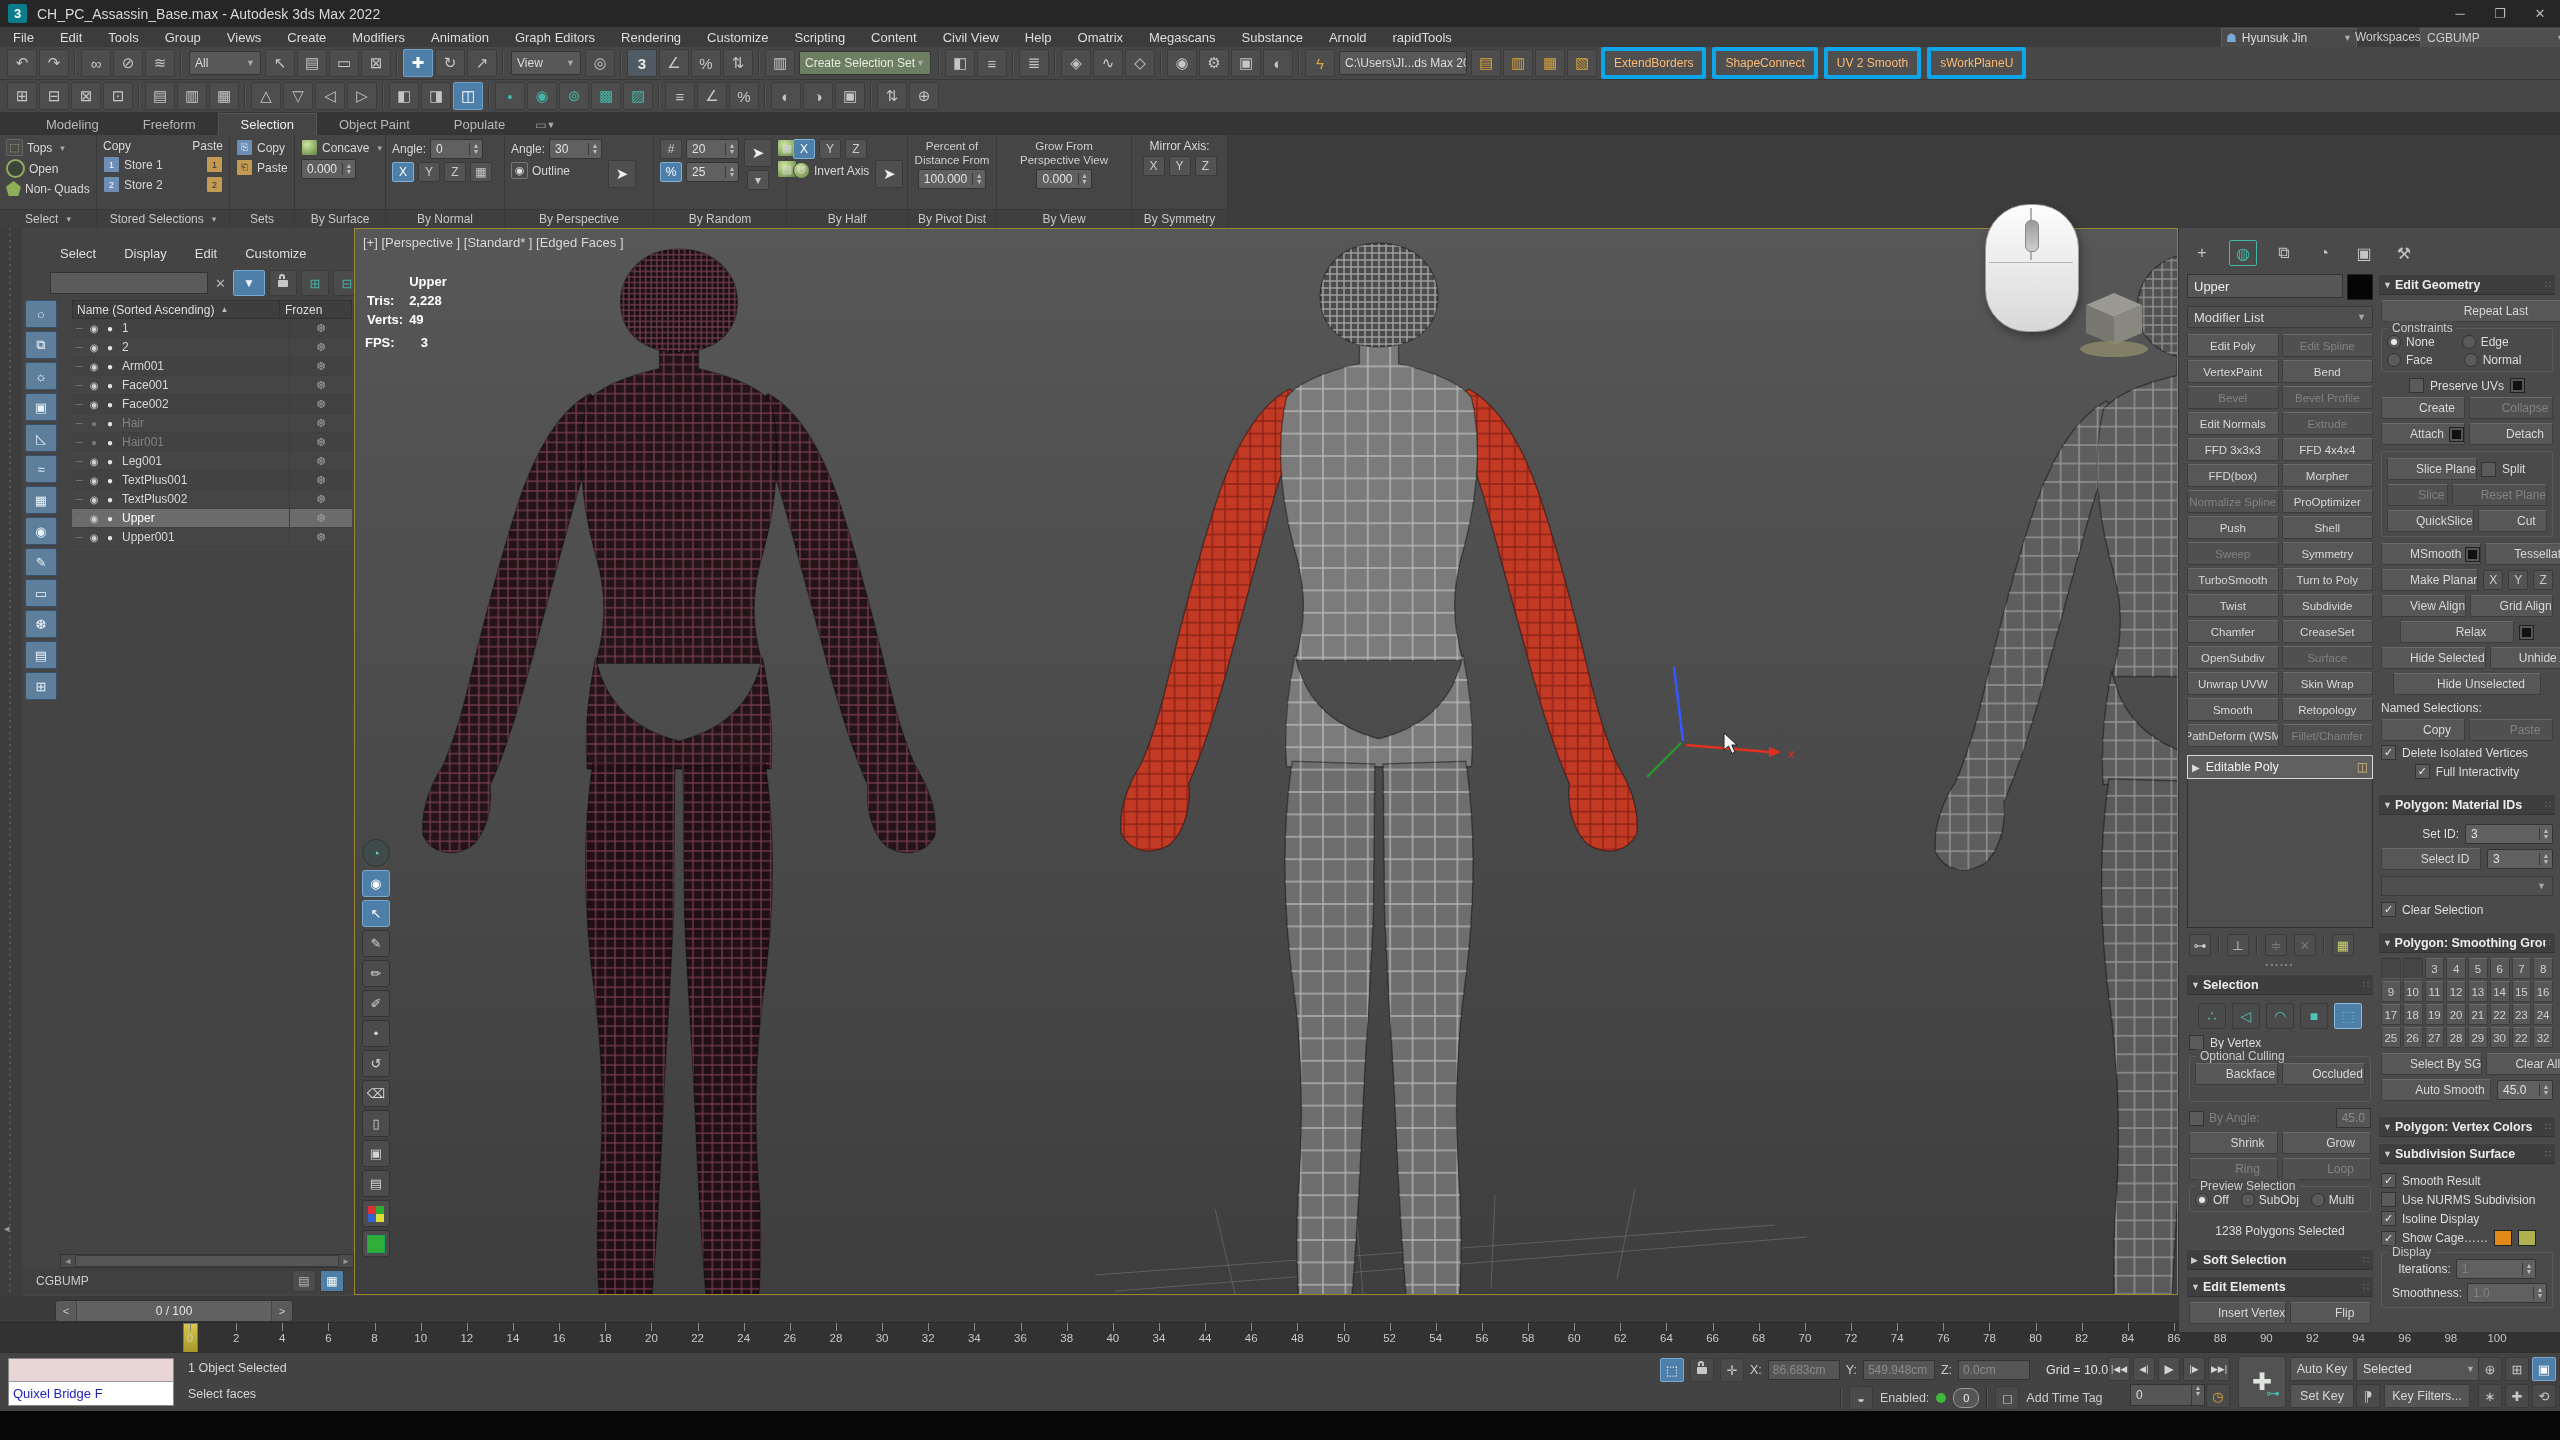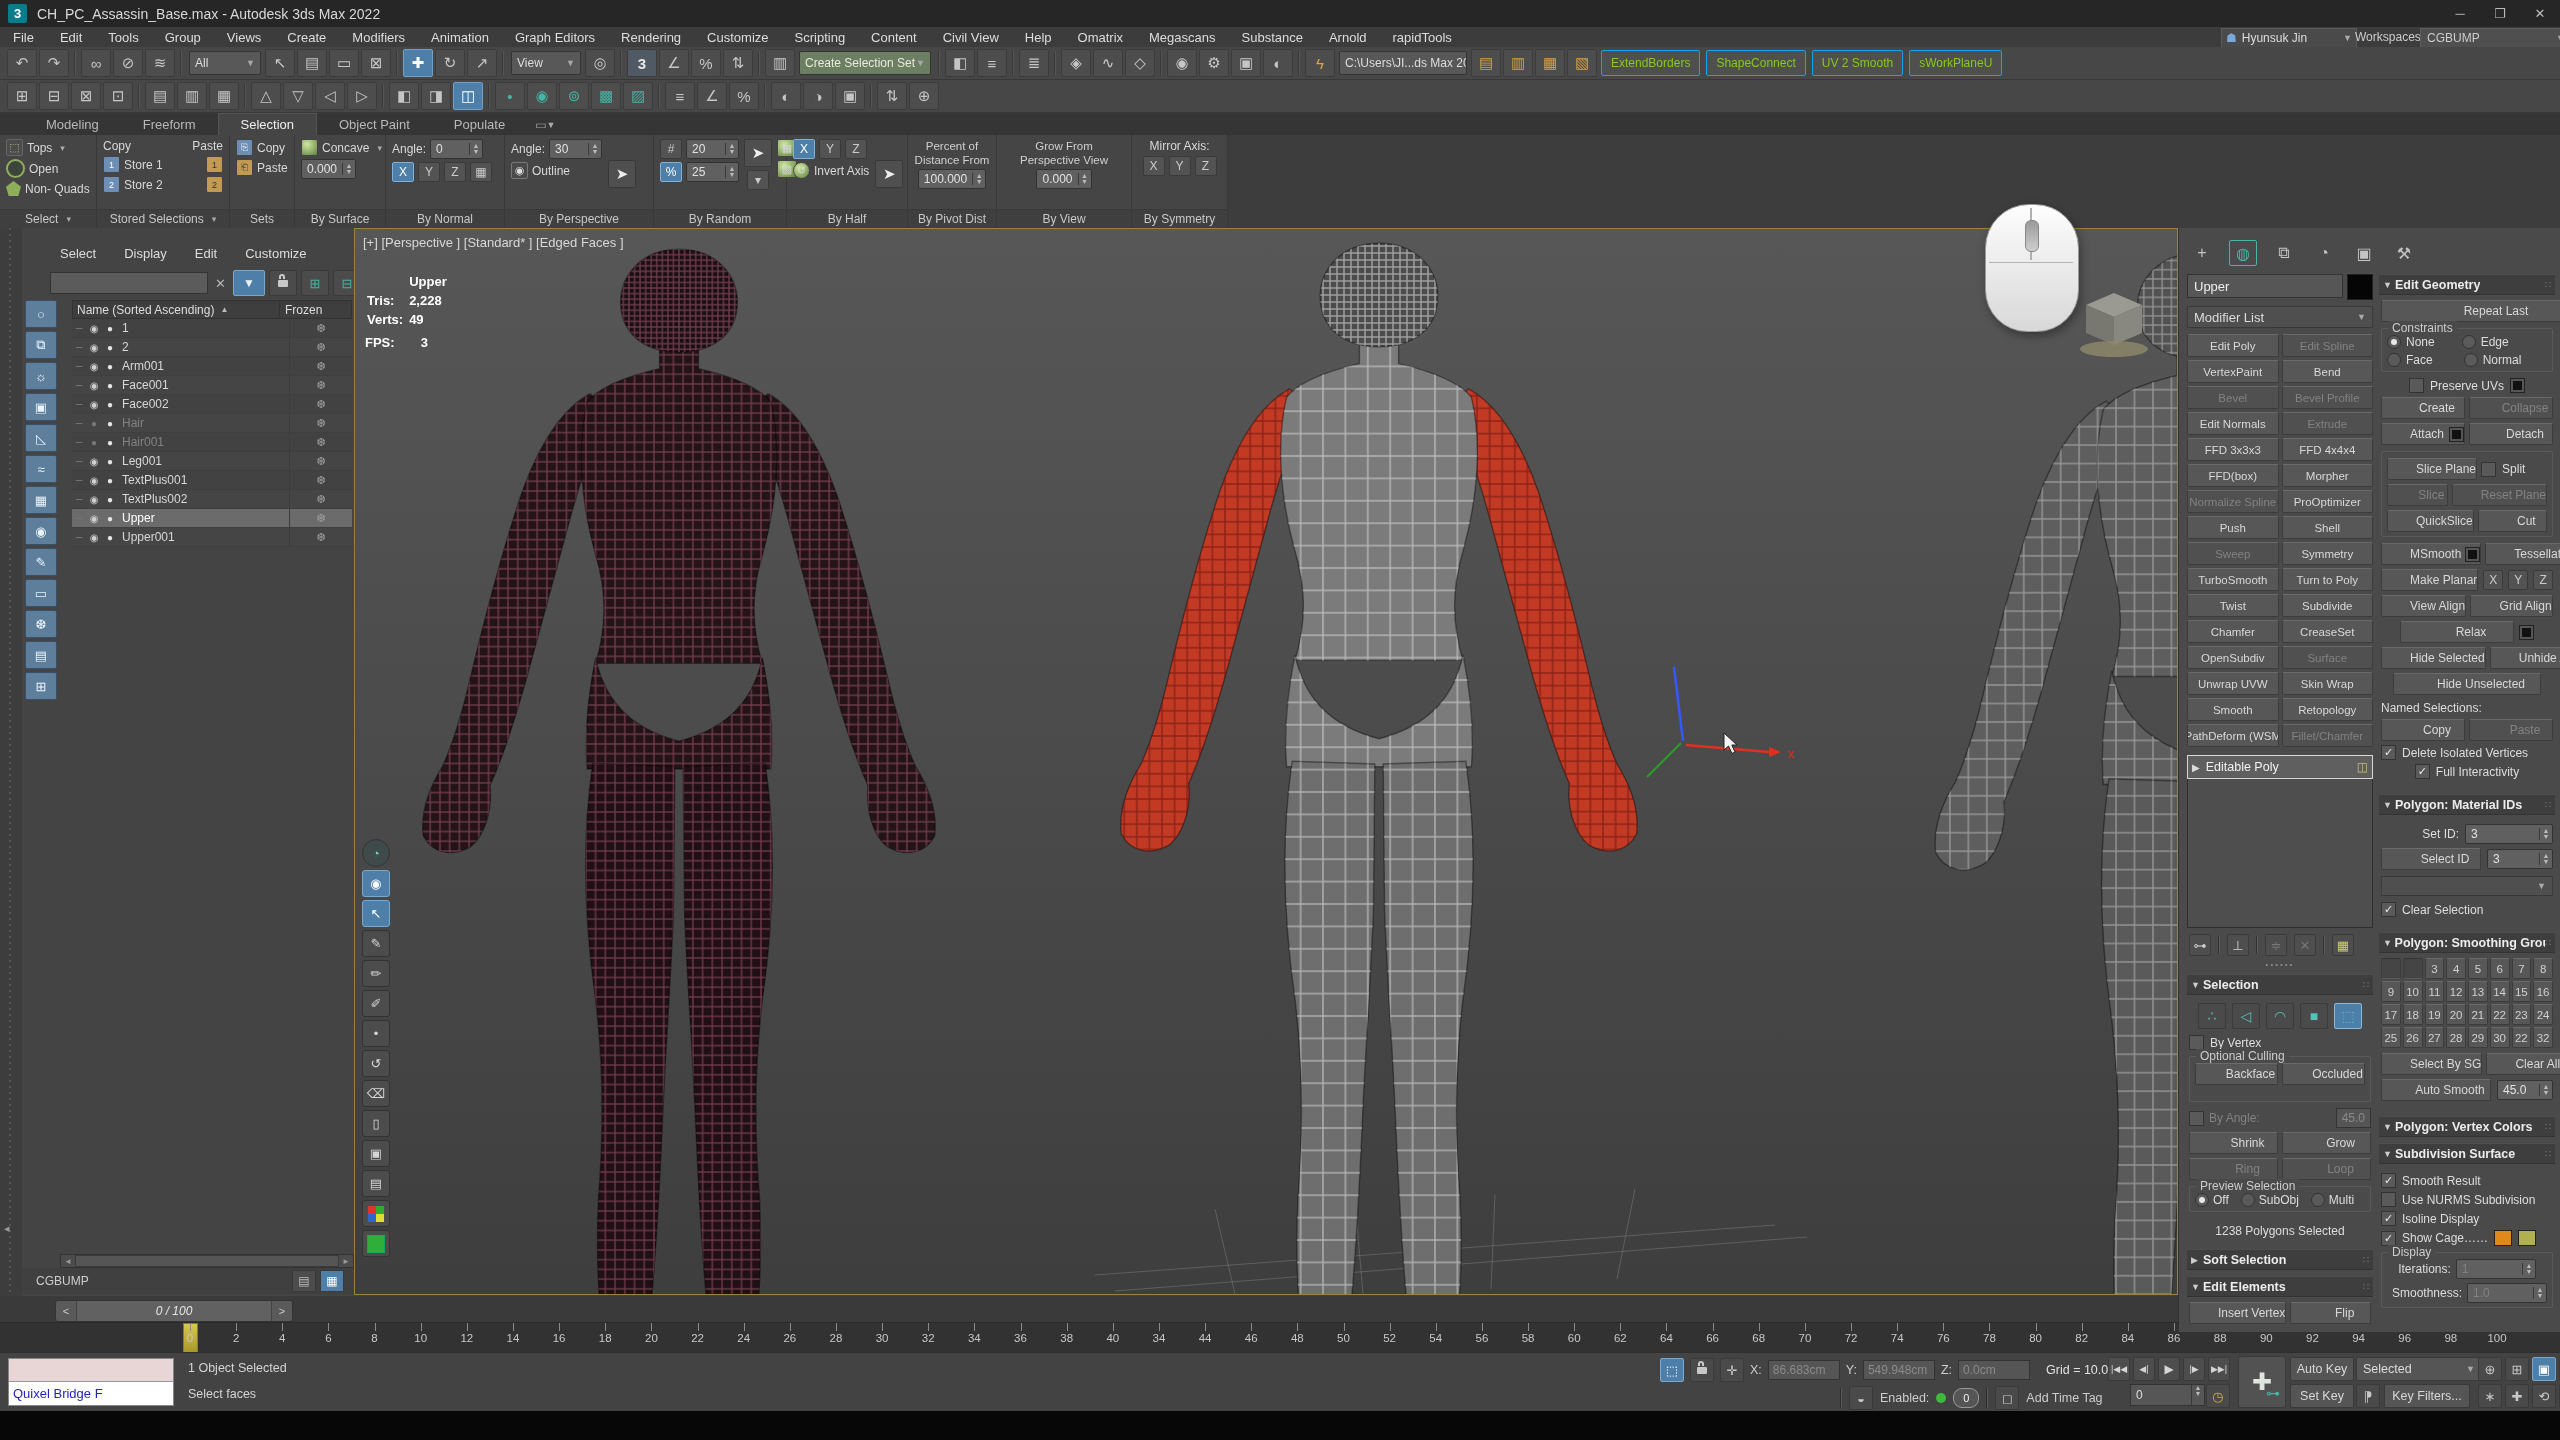--- a/index.html
+++ b/index.html
@@ -28,22 +28,22 @@
   .tbi{width:28px;height:26px;margin:0 1px;background:#4d4d4d;border:1px solid #3c3c3c;border-radius:2px;
        display:flex;align-items:center;justify-content:center;color:#c6c6c6;font-size:15px;flex:0 0 auto;}
   .tbi.hl{background:#4d7fa8;border-color:#6fa0c8;color:#fff;}
   .tbi.snap{color:#e8e8e8;font-weight:bold;background:#505a64;}
   .tbi.yl{color:#d9a33c;}
   .tbi.tl{color:#45b5a5;}
   .tbdiv{width:1px;height:24px;background:#383838;margin:0 4px;flex:0 0 auto;border-right:1px solid #555;}
   .tbfield{height:22px;background:#585858;border:1px solid #333;border-radius:2px;display:flex;align-items:center;
            padding:0 5px;margin:0 3px;color:#ddd;font-size:12px;white-space:nowrap;overflow:hidden;flex:0 0 auto;}
   .tbfield.green{background:#6d7f62;color:#e8eadf;}
-  .tbbtn{height:24px;background:#4f4f4f;border:1px solid #0ea5e9;border-radius:2px;display:flex;align-items:center;
-         padding:0 9px;margin:0 3px;color:#84cc16;font-size:12px;white-space:nowrap;flex:0 0 auto;}
+  .tbbtn{height:24px;background:#4f4f4f;border:4px solid #0ea5e9;border-radius:2px;display:flex;align-items:center;
+         padding:0 9px;margin:0 3px;color:#fdba74;font-size:12px;white-space:nowrap;flex:0 0 auto;}
   
   .rtabs{left:0;top:113px;width:2560px;height:22px;background:#353535;display:flex;align-items:flex-end;padding-left:24px;box-sizing:border-box;}
   .rtab{padding:3px 22px;color:#b8b8b8;font-size:13px;}
   .rtab.active{background:#454545;color:#eee;border:1px solid #555;border-bottom:none;}
   .rminibtns{display:flex;align-items:center;margin-left:8px;margin-bottom:3px;color:#aaa;}
   .ribbon{left:0;top:135px;width:2560px;height:93px;background:#3d3d3d;display:flex;}
   .rgroup{height:93px;background:#454545;border-right:1px solid #383838;display:flex;flex-direction:column;flex:0 0 auto;}
   .rgc{flex:1;padding:4px 6px 0 6px;position:relative;}
   .rgl{height:18px;background:#3f3f3f;border-top:1px solid #393939;color:#c8c8c8;font-size:12px;
        display:flex;align-items:center;justify-content:center;gap:4px;}
@@ -191,21 +191,21 @@
   .sg.press{background:#454545;border-top-color:#333;border-bottom-color:#5a5a5a;}
   .subicons{display:flex;gap:6px;justify-content:center;margin:3px 0 6px 0;}
   .subi{width:26px;height:24px;display:flex;align-items:center;justify-content:center;color:#4fc3b8;font-size:14px;background:#4a4a4a;border:1px solid #3a3a3a;border-radius:2px;}
   .subi.on{background:#4d7fa8;border-color:#86b8dc;}
   .cage1{width:16px;height:14px;background:#e08818;border:1px solid #222;display:inline-block;}
   .cage2{width:16px;height:14px;background:#b0b050;border:1px solid #222;display:inline-block;}
   
   .timeline{left:0;top:1296px;width:2560px;height:56px;background:#3a3a3a;z-index:1;}
   .tslider{position:absolute;left:55px;top:4px;width:236px;height:20px;background:#5a5a5a;border:1px solid #333;border-radius:3px;display:flex;align-items:center;}
   .tslider .sa{width:20px;text-align:center;color:#ccc;font-size:11px;}
-  .tslider .sv{flex:1;text-align:left;background:#616161;height:100%;display:flex;align-items:center;justify-content:center;color:#e5e5e5;border-left:1px solid #444;border-right:1px solid #444;font-style:italic;}
+  .tslider .sv{flex:1;text-align:left;background:#616161;height:100%;display:flex;align-items:center;justify-content:center;color:#e5e5e5;border-left:1px solid #444;border-right:1px solid #444;}
   .trackicon{position:absolute;left:26px;top:30px;color:#7fd0c0;font-size:12px;}
   .ruler{position:absolute;left:0;top:26px;width:2560px;height:30px;background:#323232;border-top:1px solid #2a2a2a;}
   .tick{position:absolute;top:0;width:1px;height:8px;background:#8a8a8a;}
   .ticklbl{position:absolute;top:9px;width:36px;margin-left:-18px;text-align:center;color:#c8c8c8;font-size:11.5px;}
   .tmark{position:absolute;left:183px;top:0px;width:15px;height:30px;background:linear-gradient(#d8c84a,#a8982a);border:1px solid #777;box-sizing:border-box;}
   
   .status{left:0;top:1352px;width:2560px;height:58px;background:#434343;border-top:1px solid #2f2f2f;z-index:2;}
   .listener{position:absolute;left:8px;top:5px;width:164px;height:46px;border:1px solid #888;}
   .listener .rowp{height:22px;background:#e8d5d5;border-bottom:1px solid #999;}
   .listener .roww{height:23px;background:#fff;color:#2222bb;font-size:13px;display:flex;align-items:center;padding:0 4px;}

